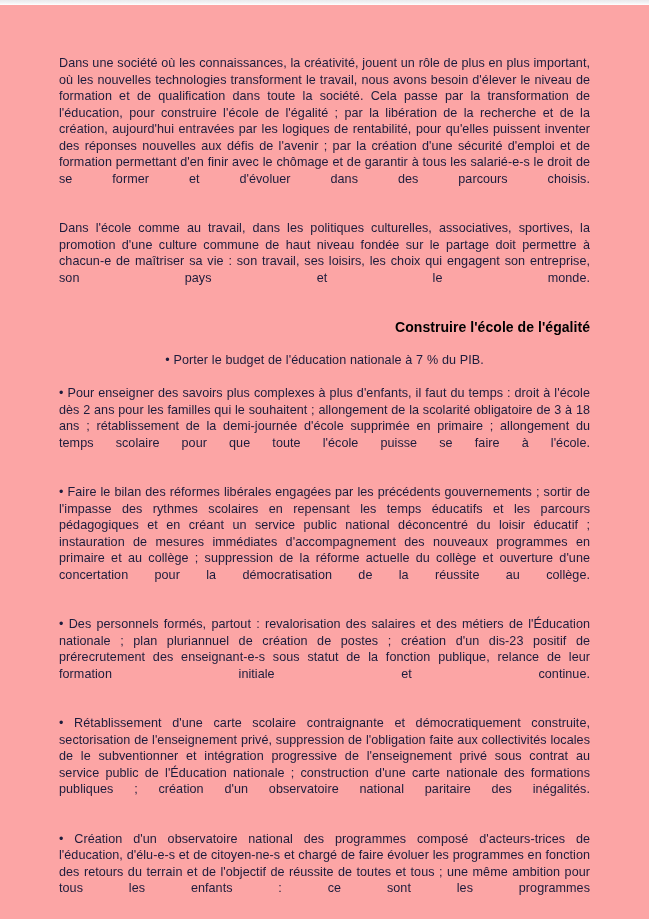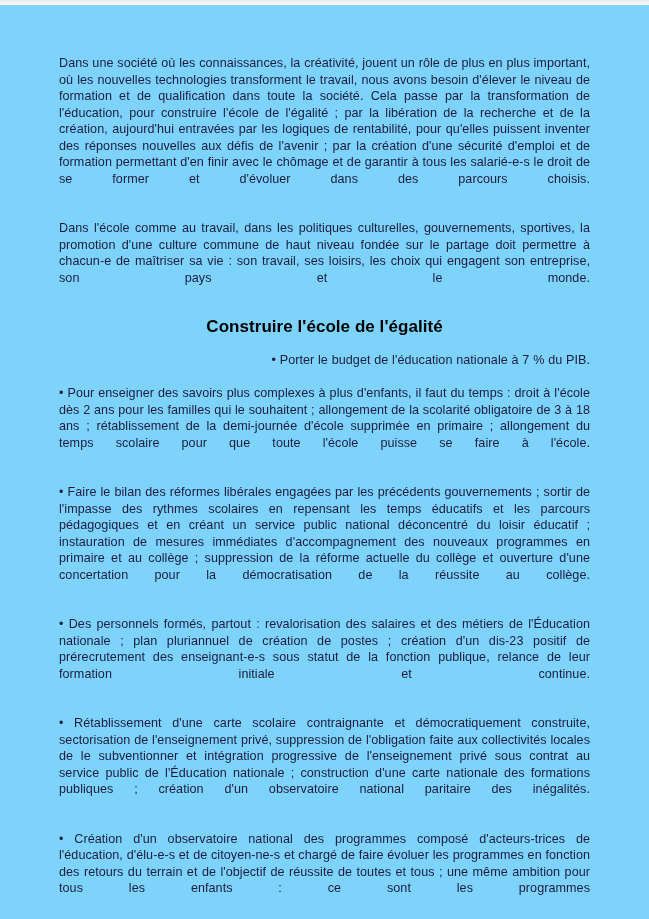--- a/index.html
+++ b/index.html
@@ -6,21 +6,21 @@
   html, body {
     margin: 0;
     padding: 0;
     background: #ffffff;
   }
 
   .page {
     position: relative;
     width: 649px;
     height: 919px;
-    background: #7dd3fc;
+    background: #fca5a5;
     overflow: hidden;
     font-family: "Liberation Sans", sans-serif;
     box-sizing: border-box;
   }
 
   
   .page-top-rule {
     position: absolute;
     top: 0;
     left: 0;
@@ -56,24 +56,24 @@
   
   .para::after {
     content: "";
     display: inline-block;
     width: 100%;
   }
 
   .heading {
     margin: 0 0 16.5px 0;
     color: #000000;
-    font-size: 17px;
+    font-size: 14px;
     line-height: 16.5px;
     font-weight: bold;
-    text-align: center;
+    text-align: right;
     letter-spacing: 0.05px;
   }
 
   .bullet {
     margin: 0 0 16.5px 0;
     color: #1c1c3c;
     font-size: 12.6px;
     line-height: 16.5px;
     text-align: justify;
     text-justify: inter-word;
@@ -82,38 +82,38 @@
   }
 
   .bullet::after {
     content: "";
     display: inline-block;
     width: 100%;
   }
 
   
   .single-line {
-    text-align: right;
+    text-align: center;
   }
   .single-line::after {
     content: none;
   }
 </style>
 </head>
 <body>
 
 <div class="page">
 
   <div class="page-top-rule"></div>
 
   <div class="content">
 
     <p class="para">Dans une société où les connaissances, la créativité, jouent un rôle de plus en plus important, où les nouvelles technologies transforment le travail, nous avons besoin d'élever le niveau de formation et de qualification dans toute la société. Cela passe par la transformation de l'éducation, pour construire l'école de l'égalité ; par la libération de la recherche et de la création, aujourd'hui entravées par les logiques de rentabilité, pour qu'elles puissent inventer des réponses nouvelles aux défis de l'avenir ; par la création d'une sécurité d'emploi et de formation permettant d'en finir avec le chômage et de garantir à tous les salarié-e-s le droit de se former et d'évoluer dans des parcours choisis.</p>
 
-    <p class="para">Dans l'école comme au travail, dans les politiques culturelles, gouvernements, sportives, la promotion d'une culture commune de haut niveau fondée sur le partage doit permettre à chacun-e de maîtriser sa vie : son travail, ses loisirs, les choix qui engagent son entreprise, son pays et le monde.</p>
+    <p class="para">Dans l'école comme au travail, dans les politiques culturelles, associatives, sportives, la promotion d'une culture commune de haut niveau fondée sur le partage doit permettre à chacun-e de maîtriser sa vie : son travail, ses loisirs, les choix qui engagent son entreprise, son pays et le monde.</p>
 
     <h2 class="heading">Construire l'école de l'égalité</h2>
 
     <p class="bullet single-line">• Porter le budget de l'éducation nationale à 7 % du PIB.</p>
 
     <p class="bullet">• Pour enseigner des savoirs plus complexes à plus d'enfants, il faut du temps : droit à l'école dès 2 ans pour les familles qui le souhaitent ; allongement de la scolarité obligatoire de 3 à 18 ans ; rétablissement de la demi-journée d'école supprimée en primaire ; allongement du temps scolaire pour que toute l'école puisse se faire à l'école.</p>
 
     <p class="bullet">• Faire le bilan des réformes libérales engagées par les précédents gouvernements ; sortir de l'impasse des rythmes scolaires en repensant les temps éducatifs et les parcours pédagogiques et en créant un service public national déconcentré du loisir éducatif ; instauration de mesures immédiates d'accompagnement des nouveaux programmes en primaire et au collège ; suppression de la réforme actuelle du collège et ouverture d'une concertation pour la démocratisation de la réussite au collège.</p>
 
     <p class="bullet">• Des personnels formés, partout : revalorisation des salaires et des métiers de l'Éducation nationale ; plan pluriannuel de création de postes ; création d'un dis-23 positif de prérecrutement des enseignant-e-s sous statut de la fonction publique, relance de leur formation initiale et continue.</p>

